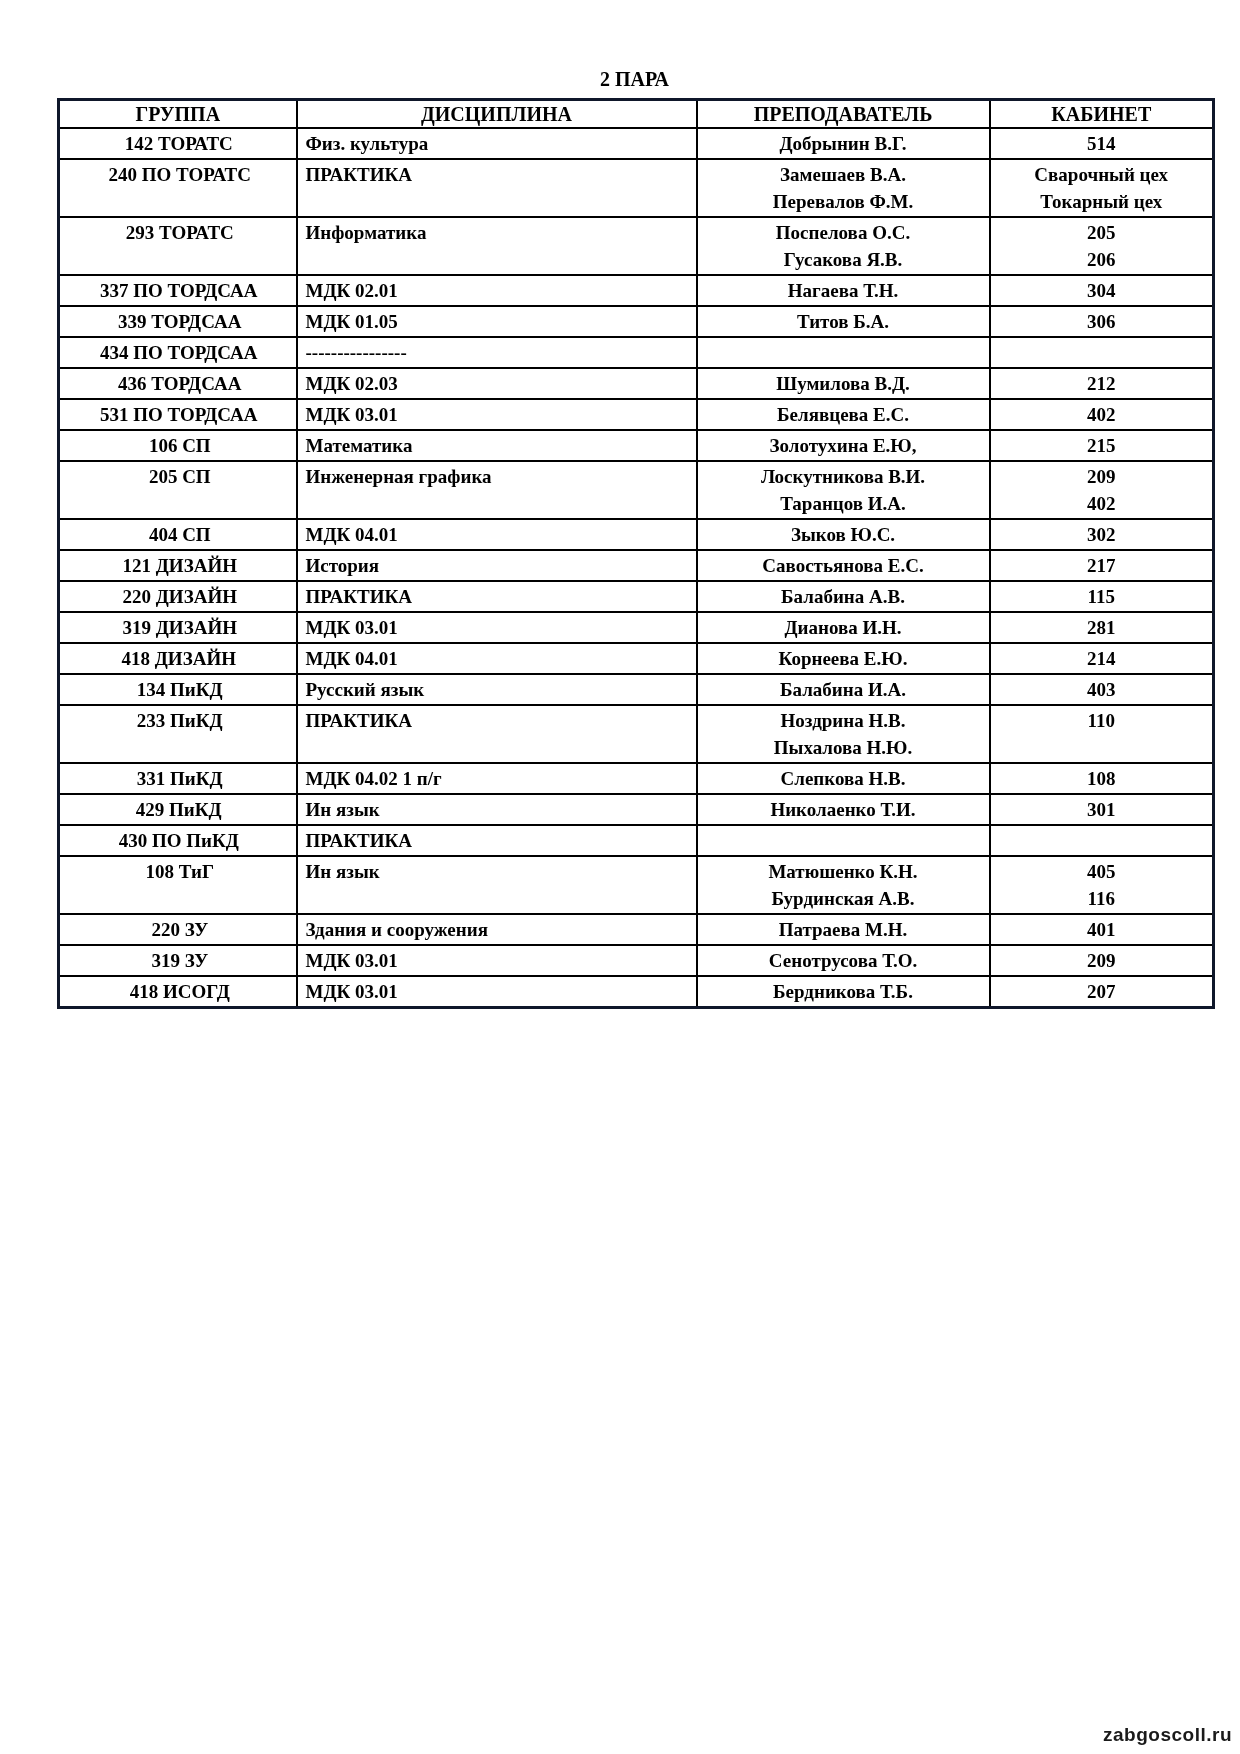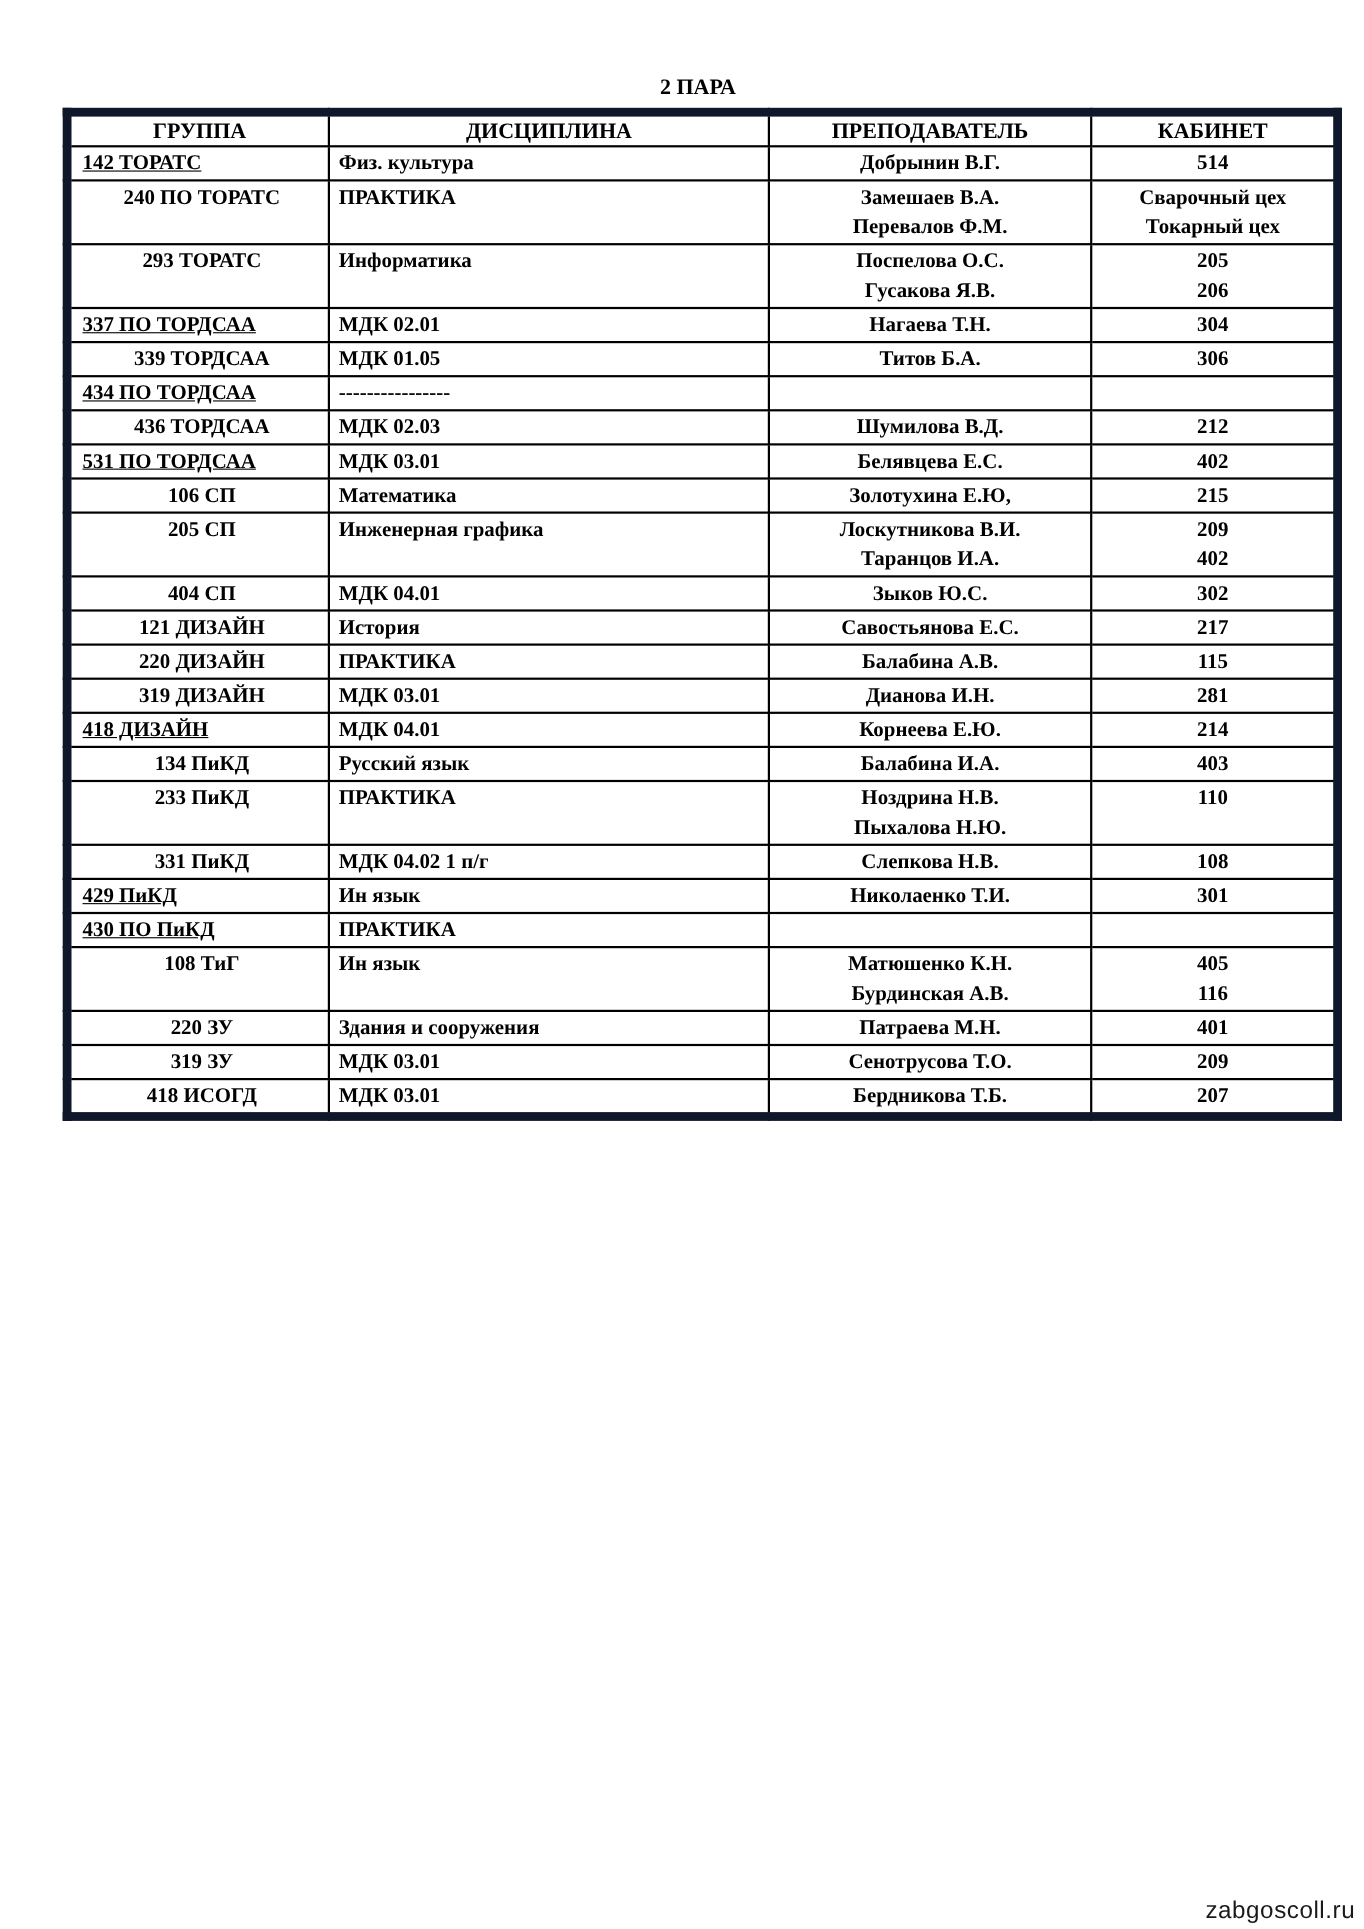--- a/index.html
+++ b/index.html
@@ -22,21 +22,21 @@
     margin-left: 57px;
     text-align: center;
     font-size: 20px;
     font-weight: bold;
   }
   table.schedule {
     border-collapse: collapse;
     table-layout: fixed;
     width: 1155px;
     margin: 7px 0 0 57px;
-    border: 8px solid #0f172a;
+    border: 3px solid #0f172a;
   }
   col.c-group      { width: 238px; }
   col.c-discipline { width: 400px; }
   col.c-teacher    { width: 293px; }
   col.c-room       { width: 224px; }
   th, td {
     border: 2px solid #000;
     font-weight: bold;
     overflow: hidden;
   }
@@ -49,31 +49,31 @@
   }
   td {
     font-size: 19px;
     line-height: 27px;
     height: 27px;
     padding: 1px 8px;
     vertical-align: top;
     white-space: pre-line;
   }
   td.group { text-align: center; padding-left: 12px; }
-  td.group.align-left { text-align: left; padding-left: 10px; text-decoration: underline; }
+  td.group.align-left { text-align: center; padding-left: 10px; }
   td.discipline { text-align: left; }
   td.teacher { text-align: center; }
   td.room { text-align: center; }
   .watermark {
     position: absolute;
     top: 1724px;
     right: 8px;
     font-family: "Liberation Sans", "DejaVu Sans", sans-serif;
-    font-size: 22px;
-    font-weight: normal;
+    font-size: 19px;
+    font-weight: bold;
     color: #1a1a1a;
     letter-spacing: 0.5px;
     text-shadow: -1px -1px 0 #fff, 1px -1px 0 #fff, -1px 1px 0 #fff, 1px 1px 0 #fff;
   }
 </style>
 </head>
 <body>
 
 <h1 class="title">2 ПАРА</h1>
 

